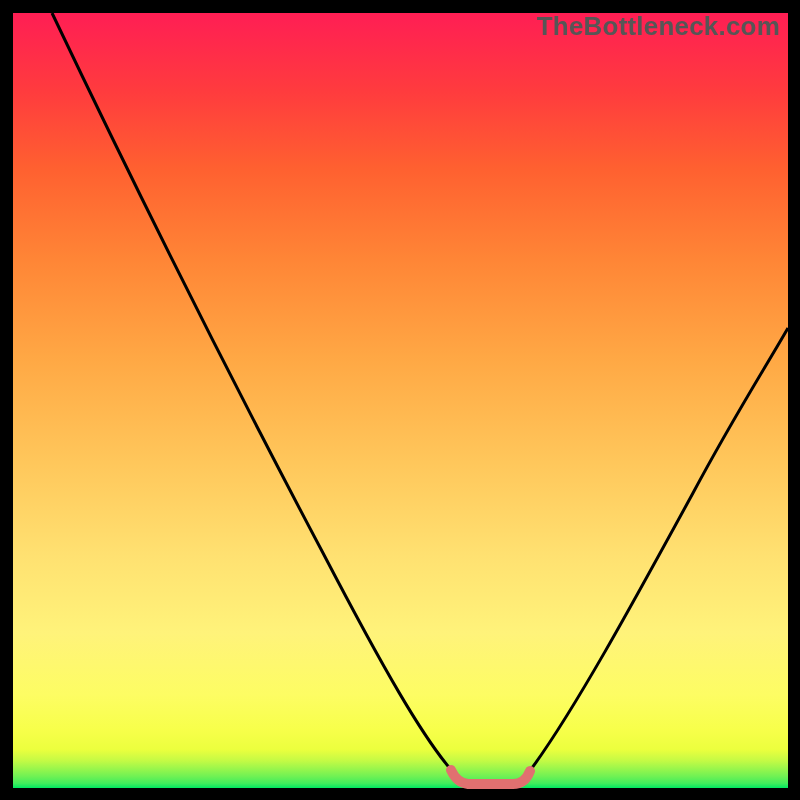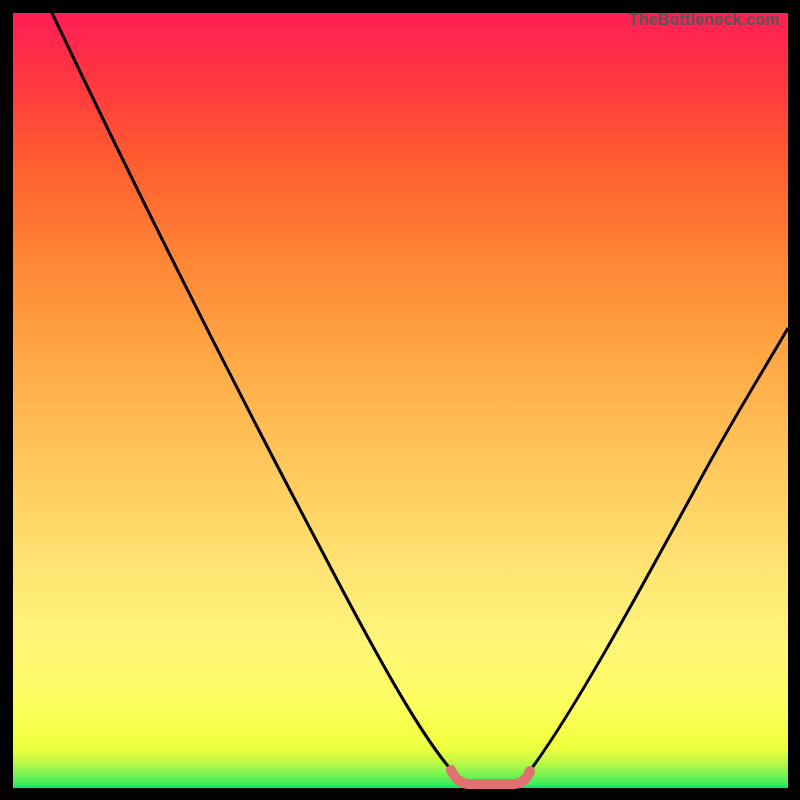--- a/index.html
+++ b/index.html
@@ -41,21 +41,21 @@
       #ff6030 80%,
       #ff3b3e 90%,
       #ff1e54 100%
     );
   }
   .attribution {
     position: absolute;
     right: 8px;
     top: -2px;
     font-family: Arial, Helvetica, sans-serif;
-    font-size: 16px;
+    font-size: 26px;
     font-weight: 600;
     color: #565656;
     letter-spacing: 0.2px;
   }
   svg.curves {
     position: absolute;
     left: 0;
     top: 0;
     width: 775px;
     height: 775px;

